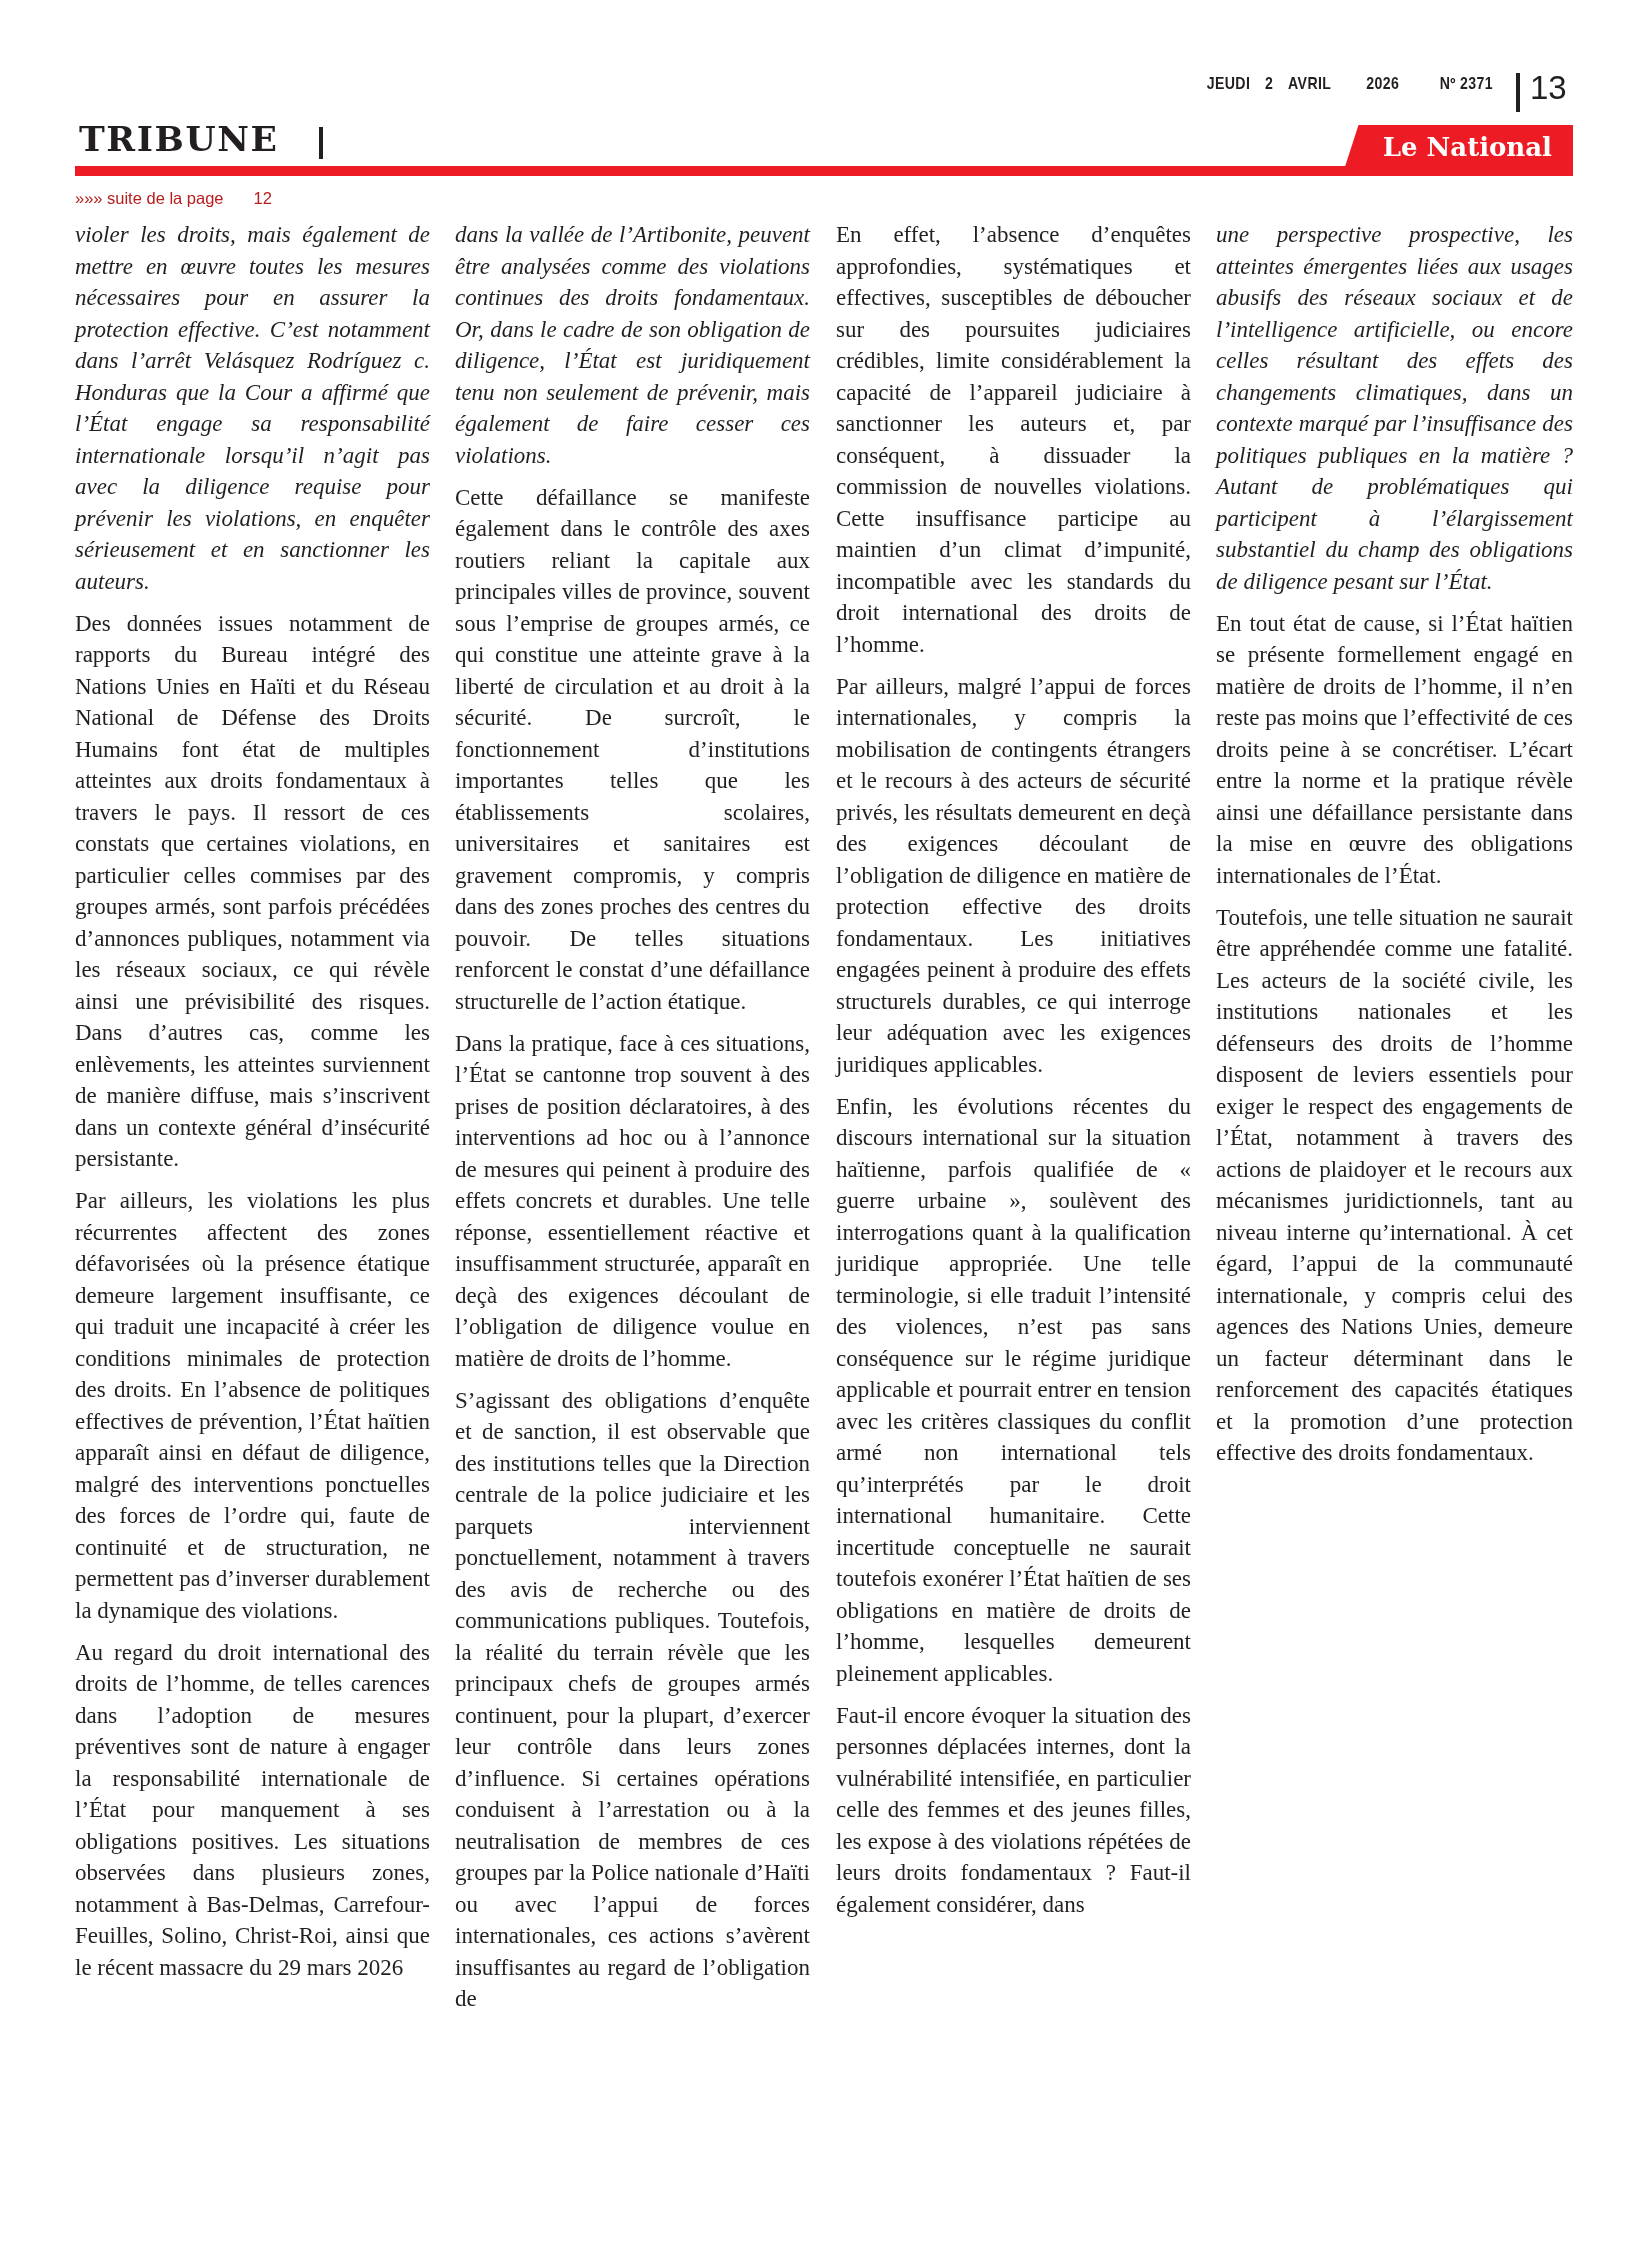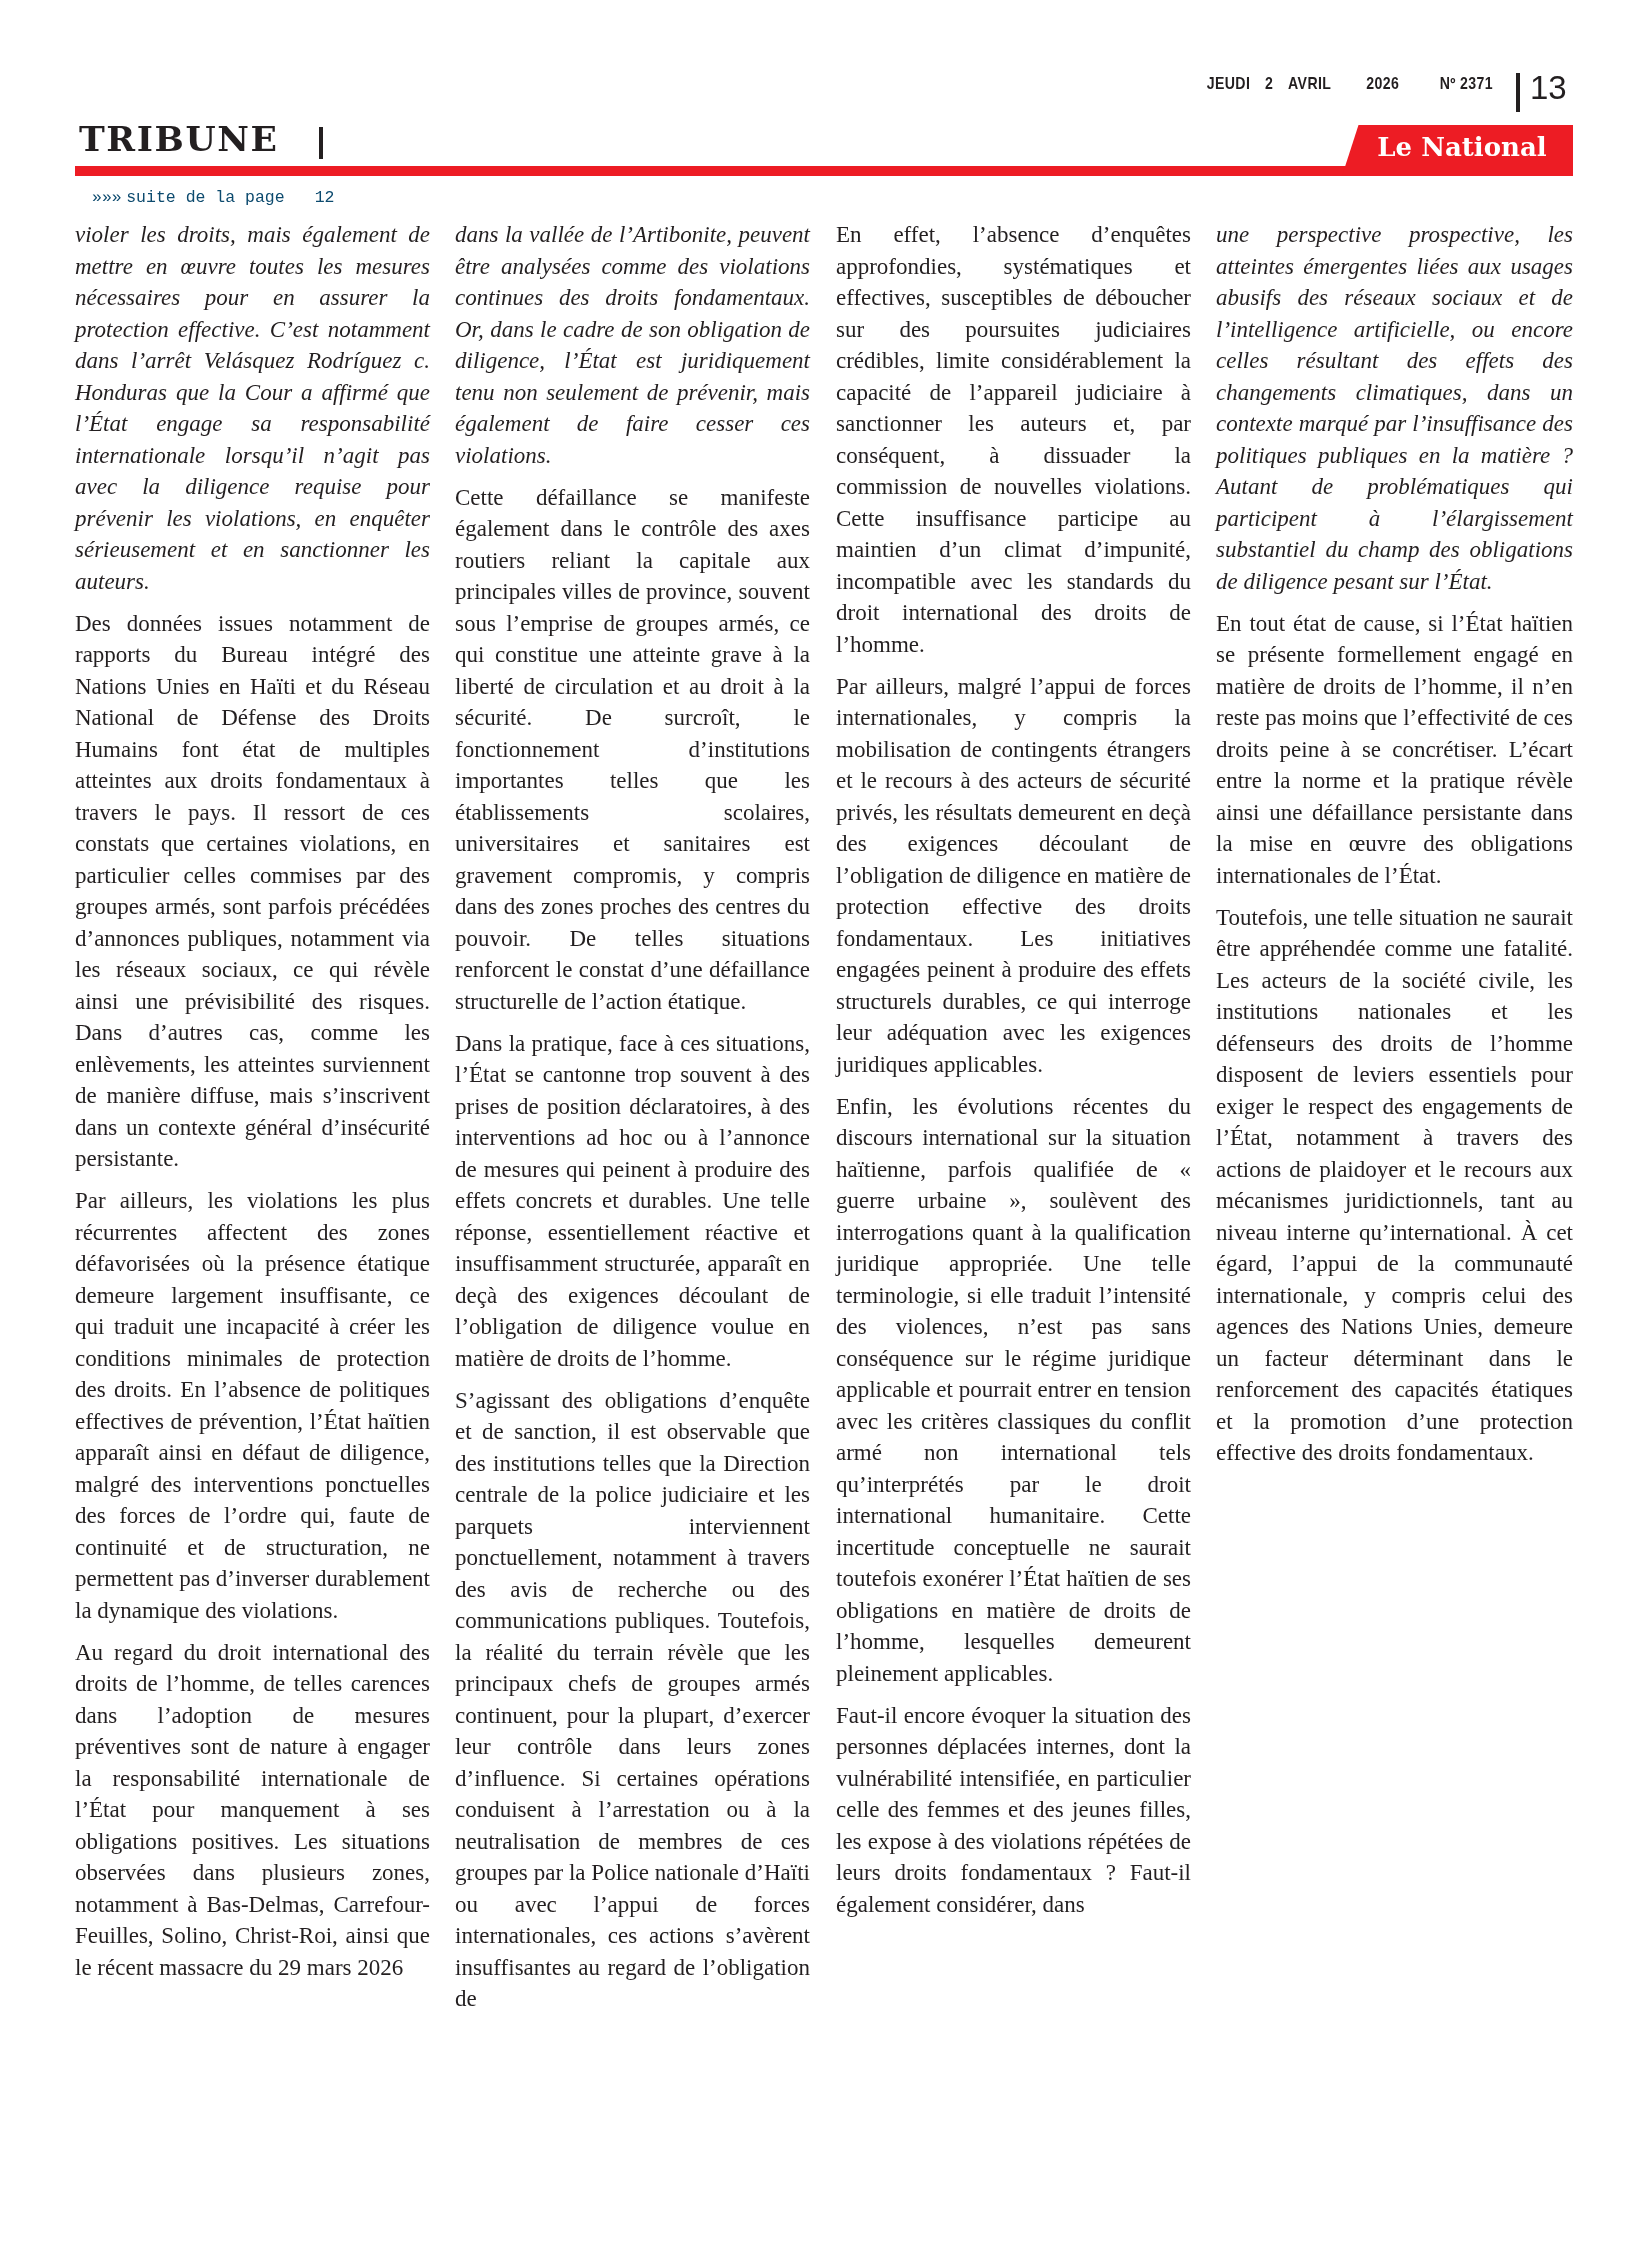--- a/index.html
+++ b/index.html
@@ -24,26 +24,26 @@
     font-family: "DejaVu Serif", serif; font-weight: bold; font-size: 33px; letter-spacing: 1.5px;
     transform: scaleX(1.05); transform-origin: left center;
   }
   .section-bar { position: absolute; left: 319px; top: 127px; width: 3.7px; height: 31.5px; background: #231f20; }
   .red-rule { position: absolute; left: 75px; top: 166px; width: 1498px; height: 9.7px; background: #ed1c24; }
   .brand-box {
     position: absolute; left: 1342px; top: 125px; width: 231px; height: 51px; background: #ed1c24;
     clip-path: polygon(16.5px 0, 100% 0, 100% 100%, 0 100%);
   }
   .brand-text {
-    position: absolute; left: 1372px; top: 129px; width: 180px; text-align: center;
+    position: absolute; left: 1372px; top: 129px; width: 180px; text-align: right;
     font-family: "DejaVu Serif", serif; font-weight: bold; font-size: 26px; color: #ffffff; line-height: 37px;
   }
   .continued {
-    position: absolute; left: 92px; top: 187px;
-    font-family: Liberation Mono, monospace; font-size: 16.5px; color: #0c4a6e; line-height: 22.5px;
+    position: absolute; left: 75px; top: 187px;
+    font-family: Liberation Sans, sans-serif; font-size: 16.5px; color: #b91c1c; line-height: 22.5px;
   }
   .continued .arrows { margin-right: 4.5px; }
   .continued .cont-page { margin-left: 30px; }
 
   .col {
     position: absolute; top: 219px; width: 355px;
     font-family: "Liberation Serif", serif; font-size: 23px; line-height: 31.5px;
     text-align: justify; hyphens: none;
   }
   .col p { margin: 0 0 10.5px 0; }

